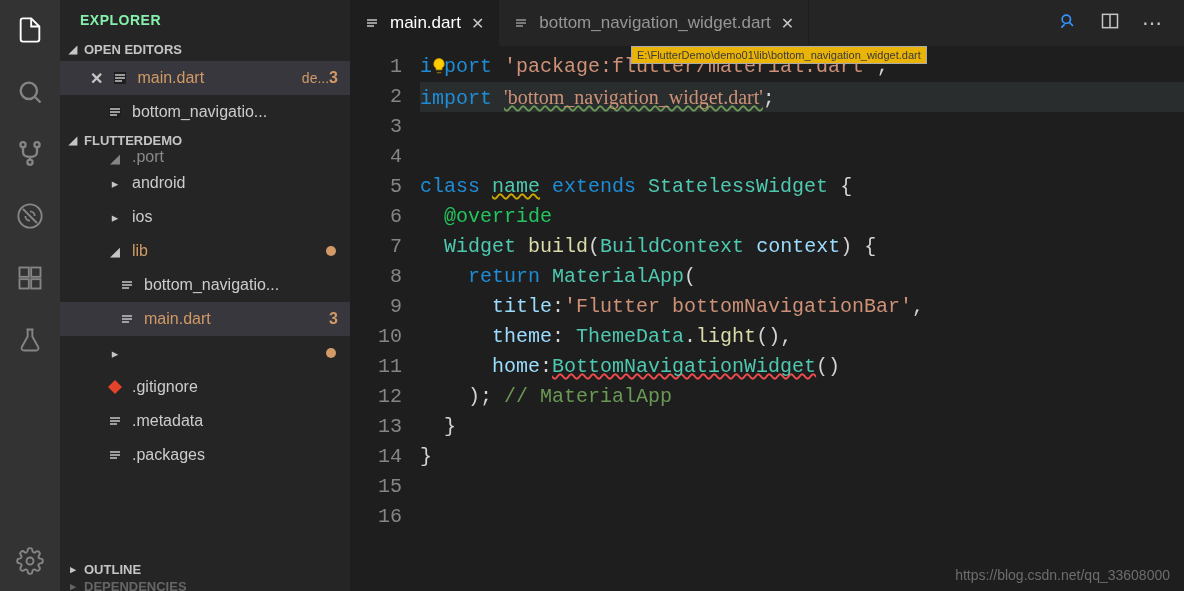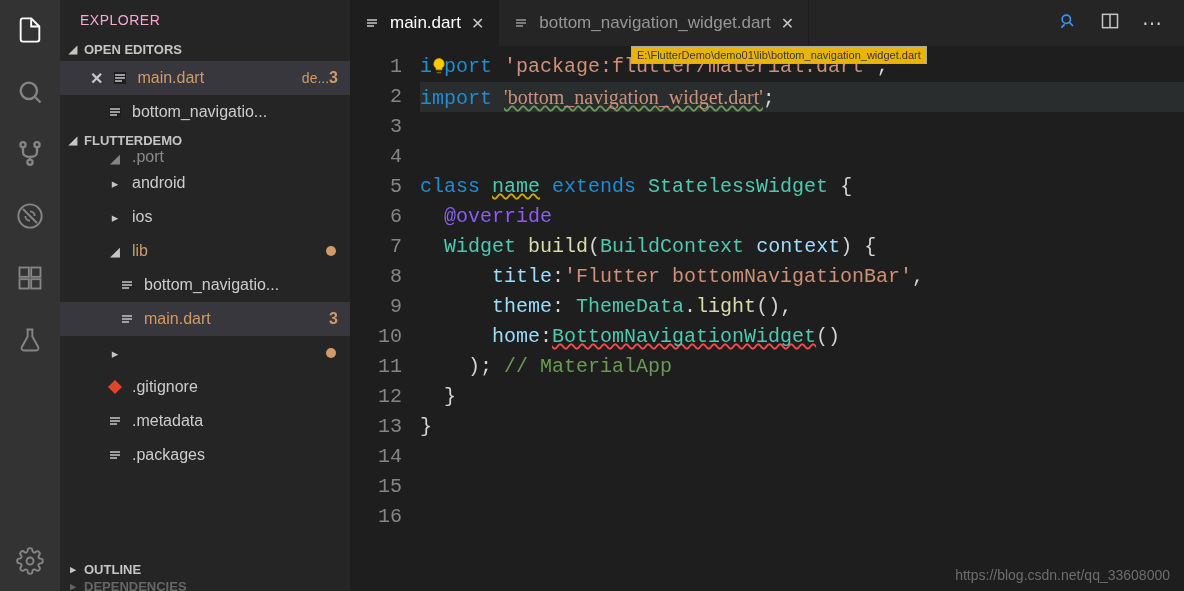--- a/index.html
+++ b/index.html
@@ -8,21 +8,21 @@
 
 
 .activity-bar { width:60px; background:#333333; display:flex; flex-direction:column; align-items:center; padding-top:14px; gap:30px; }
 .activity-bar .icon { width:32px; height:32px; display:flex; align-items:center; justify-content:center; cursor:pointer; color:#858585; }
 .activity-bar .icon.active { color:#ffffff; }
 .activity-bar .icon svg { width:28px; height:28px; }
 .activity-bar .spacer { flex:1; }
 
 
 .sidebar { width:290px; background:#252526; display:flex; flex-direction:column; font-size:15px; overflow:hidden; }
-.sidebar-title { font-size:14px; padding:12px 18px 10px 20px; color:#f9a8d4; letter-spacing:0.5px; }
+.sidebar-title { font-size:14px; padding:12px 18px 10px 20px; color:#86efac; letter-spacing:0.5px;font-weight:bold; }
 .section-hdr { display:flex; align-items:center; gap:6px; padding:4px 8px; font-size:13px; font-weight:700; color:#c5c5c5; cursor:pointer; }
 .section-hdr .chev { width:10px; text-align:center; font-size:11px; }
 .tree { font-size:16px; }
 .tree-item { display:flex; align-items:center; height:34px; padding-left:14px; cursor:pointer; color:#cccccc; position:relative; }
 .tree-item.sub1 { padding-left:30px; }
 .tree-item.sub2 { padding-left:46px; }
 .tree-item.sub3 { padding-left:58px; }
 .tree-item.active { background:#37373d; }
 .tree-item.modified { color:#d19a66; }
 .tree-item .small-icon { width:18px; display:flex; justify-content:center; margin-right:8px; color:#c5c5c5; font-size:13px;}
@@ -56,21 +56,21 @@
 .code .row { height:30px; white-space:pre; }
 .code .row.hl { background:#2a2d2e; }
 .light-bulb { position:absolute; left:10px; top:3px; z-index:3; }
 .light-bulb svg { width:18px; height:18px; }
 
 
 .kw { color:#1f8cd6; }
 .str { color:#ce9178;text-align:center; }
 .fn { color:#dcdcaa; }
 .cls { color:#4ec9b0; }
-.ann { color:#8b5cf6;margin-top:35px; }
+.ann { color:#22c55e;margin-top:35px; }
 .op { color:#d4d4d4; }
 .pl { color:#d4d4d4; }
 .prop { color:#9cdcfe; }
 .cmt { color:#6a9955; }
 .wavy-r { text-decoration: underline wavy #f14c4c; text-decoration-skip-ink:none; }
 .wavy-g { text-decoration: underline wavy #6a9955; text-decoration-skip-ink:none;font-family:Liberation Serif, serif; }
 .wavy-o { text-decoration: underline wavy #cca700; text-decoration-skip-ink:none;text-align:right; }
 
 .watermark { position:absolute; right:14px; bottom:8px; font-size:14px; color:#6d6d6d; font-family:Arial,sans-serif; }
 </style>
@@ -300,20 +300,21 @@
               <path d="M9 21h6M10 17h4M12 2a7 7 0 0 0-4 12.7V17h8v-2.3A7 7 0 0 0 12 2z"></path>
             </svg>
         </div>
       <div class="row"><span class="kw">i<span style="position:relative;display:inline-block;width:12px">&nbsp;</span>port</span> <span class="str">'package:flutter/material.dart'</span><span class="pl">;</span></div>
           <div class="row hl"><span class="kw">import</span> <span class="str wavy-g">'bottom_navigation_widget.dart'</span><span class="pl">;</span></div>
           <div class="row"></div>
           <div class="row"></div>
           <div class="row"><span class="kw">class</span> <span class="cls wavy-o">name</span> <span class="kw">extends</span> <span class="cls">StatelessWidget</span> <span class="pl">{</span></div>
           <div class="row">  <span class="ann">@override</span></div>
           <div class="row">  <span class="cls">Widget</span> <span class="fn">build</span><span class="pl">(</span><span class="cls">BuildContext</span> <span class="prop">context</span><span class="pl">) {</span></div>
+          <div class="row">    <span class="kw">return</span> <span class="cls">MaterialApp</span><span class="pl">(</span></div>
           <div class="row">      <span class="prop">title</span><span class="pl">:</span><span class="str">'Flutter bottomNavigationBar'</span><span class="pl">,</span></div>
           <div class="row">      <span class="prop">theme</span><span class="pl">:</span> <span class="cls">ThemeData</span><span class="pl">.</span><span class="fn">light</span><span class="pl">(),</span></div>
           <div class="row">      <span class="prop">home</span><span class="pl">:</span><span class="cls wavy-r">BottomNavigationWidget</span><span class="pl">()</span></div>
           <div class="row">    <span class="pl">);</span> <span class="cmt">// MaterialApp</span></div>
           <div class="row">  <span class="pl">}</span></div>
           <div class="row"><span class="pl">}</span></div>
           <div class="row"></div>
         </div>
     </div>
   </div>

